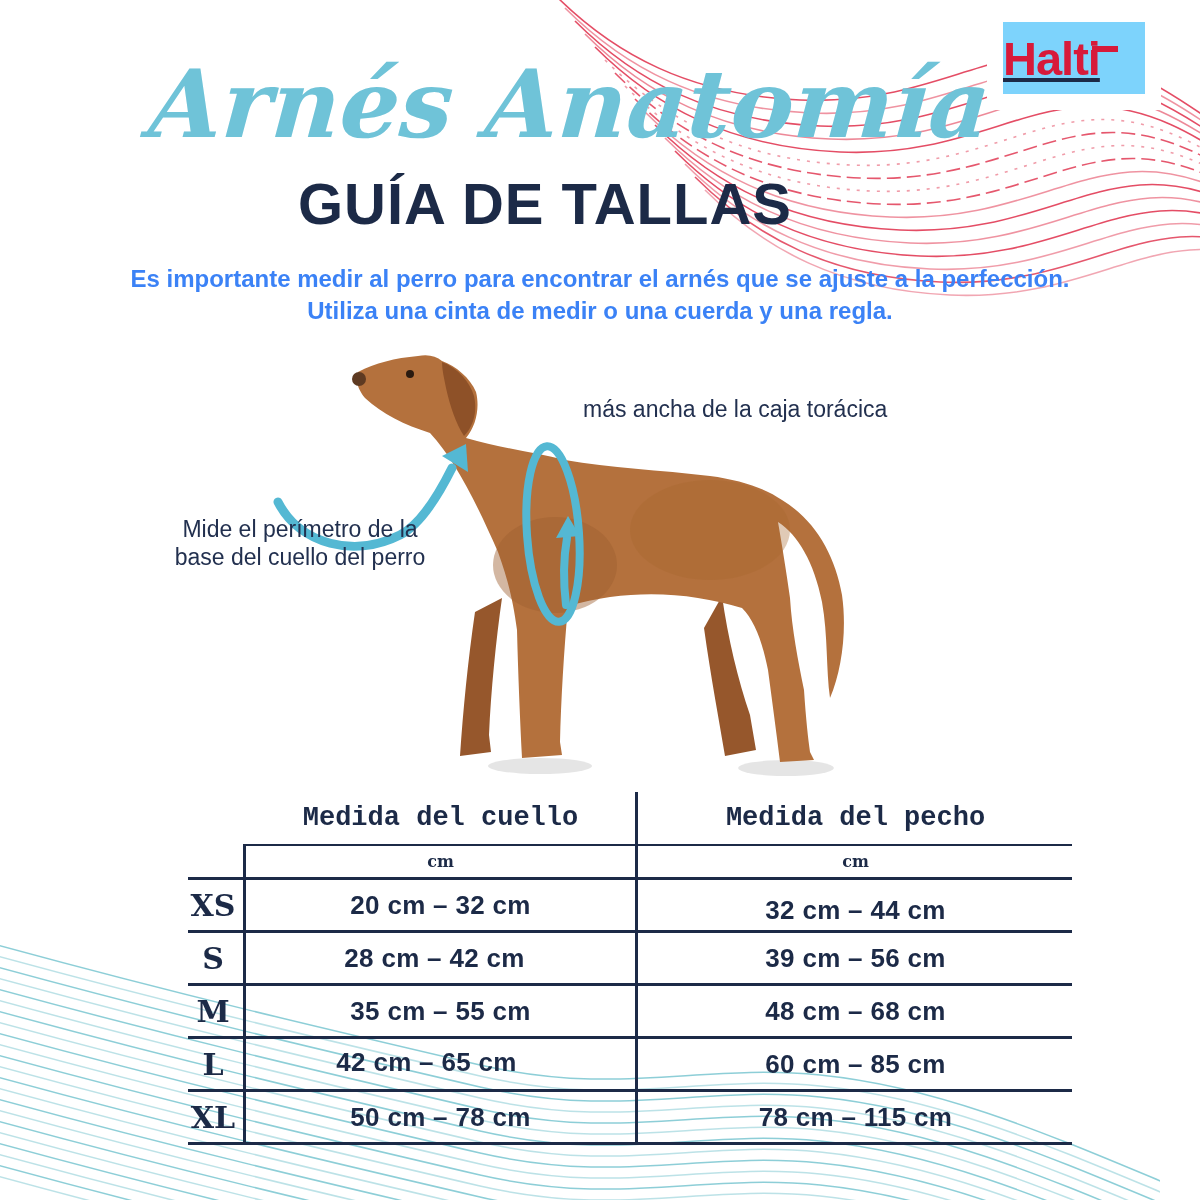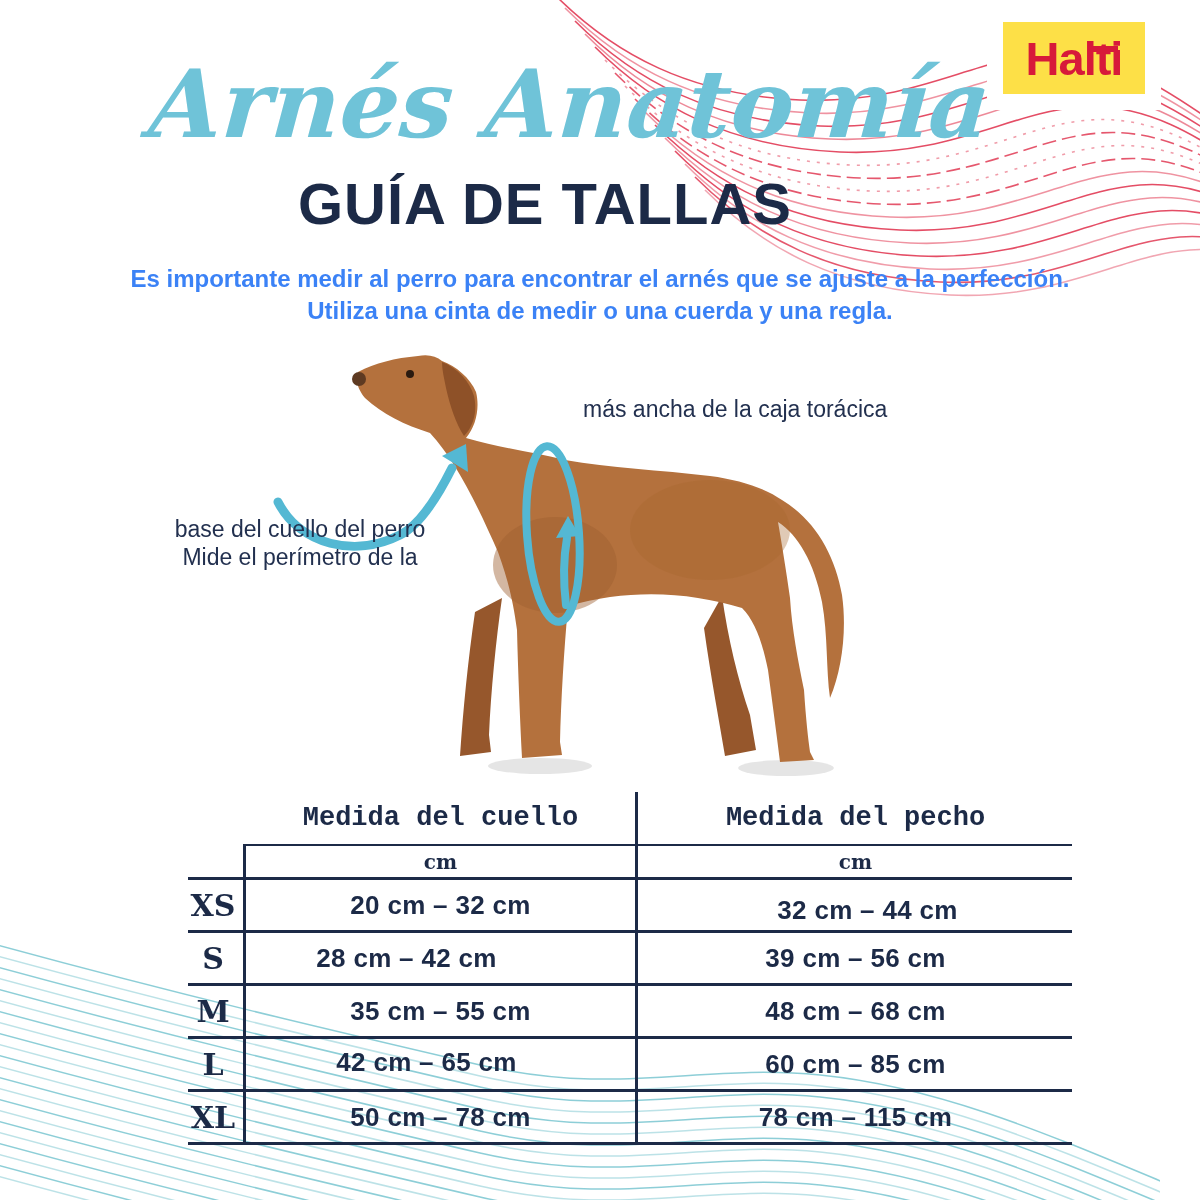--- a/index.html
+++ b/index.html
@@ -6,22 +6,23 @@
   .canvas{
     position:relative; width:1200px; height:1200px; background:#ffffff;
     overflow:hidden; font-family:"Liberation Sans", sans-serif; color:#1c2a47;
   }
   .abs{position:absolute;}
   
   .waves{position:absolute; pointer-events:none;}
   
   .logo-box{
     position:absolute; top:22px; right:55px; width:142px; height:72px;
-    background:#fde047; box-shadow:0 0 0 16px #fff; display:flex; align-items:center; justify-content:center;
+    background:#7dd3fc; box-shadow:0 0 0 16px #fff; display:flex; align-items:center; 
     z-index:5;
+    text-decoration:underline;
   }
   .logo-text{
     font-family:"Liberation Sans", sans-serif; font-weight:bold; font-size:47px;
     color:#d71a3a; letter-spacing:-1px; position:relative;
   }
   .logo-bar{position:absolute; left:63%; top:34%; width:26px; height:6px; background:#d71a3a;}
   
   .script-title{
     position:absolute; top:40px; left:0; width:1140px; text-align:center;
     font-family:"DejaVu Serif", serif; font-style:italic; font-weight:bold;
@@ -39,21 +40,21 @@
     font-weight:bold; font-size:24px; line-height:32px; color:#3b82f6;
   }
   
   .note{position:absolute; font-size:23px; line-height:28px; color:#22304f;}
   .note-chest{left:583px; top:395px; width:320px; text-align:left;}
   .note-neck{left:160px; top:515px; width:280px; text-align:center;}
   
   .tline{position:absolute; background:#1c2a47;}
   .cell{position:absolute; display:flex; align-items:center; justify-content:center;}
   .th{font-family:Liberation Mono, monospace; font-weight:bold; font-size:27px;}
-  .unit{font-family:"DejaVu Serif", serif; font-weight:bold; font-size:20px;}
+  .unit{font-family:"DejaVu Serif", serif; font-weight:bold; font-size:16px;}
   .size-label{font-family:"DejaVu Serif", serif; font-weight:bold; font-size:30px;}
   .val{font-weight:bold; font-size:26px; letter-spacing:0.3px;}
   .ztable{z-index:3;}
 </style>
 </head>
 <body>
 
 <div class="canvas">
 
   <svg class="waves" style="top:0; left:520px; width:680px; height:340px;" viewBox="0 0 680 340">
@@ -175,22 +176,22 @@
       <ellipse cx="283" cy="204" rx="26" ry="88" transform="rotate(-4 283 204)"></ellipse>
       <path d="M 296,275 C 293,250 294,225 297,208"></path>
       <polygon points="298,186 286,208 310,206" fill="#54b8d3" stroke="none"></polygon>
     </g>
   </svg>
 
   <div class="note note-chest">
     <div>más ancha de la caja torácica</div>
   </div>
   <div class="note note-neck">
+    <div>Mide el perímetro de la</div>
     <div>base del cuello del perro</div>
-    <div>Mide el perímetro de la</div>
   </div>
 
   <div>
 
     <div class="tline ztable" style="left:635px; top:792px; width:3px; height:353px;"></div>
     <div class="tline ztable" style="left:243px; top:844px; width:3px; height:301px;"></div>
 
     <div class="tline ztable" style="left:243px; top:844px; width:829px; height:2px;"></div>
     <div class="tline ztable" style="left:188px; top:877px; width:884px; height:3px;"></div>
     <div class="tline ztable" style="left:188px; top:930px; width:884px; height:3px;"></div>
@@ -200,24 +201,24 @@
     <div class="tline ztable" style="left:188px; top:1142px; width:884px; height:3px;"></div>
 
     <div class="cell th ztable" style="left:246px; top:796px; width:389px; height:44px;">Medida del cuello</div>
     <div class="cell th ztable" style="left:639px; top:796px; width:433px; height:44px;">Medida del pecho</div>
 
     <div class="cell unit ztable" style="left:246px; top:846px; width:389px; height:31px;">cm</div>
     <div class="cell unit ztable" style="left:639px; top:846px; width:433px; height:31px;">cm</div>
 
     <div class="cell size-label ztable" style="left:183px; top:880px; width:60px; height:50px;">XS</div>
     <div class="cell val ztable" style="left:246px; top:880px; width:389px; height:50px;">20 cm – 32 cm</div>
-    <div class="cell val ztable" style="left:639px; top:880px; width:433px; height:60px;padding-left:12px;">32 cm – 44 cm</div>
+    <div class="cell val ztable" style="left:639px; top:880px; width:433px; height:60px;">32 cm – 44 cm</div>
 
     <div class="cell size-label ztable" style="left:183px; top:933px; width:60px; height:50px;">S</div>
-    <div class="cell val ztable" style="left:246px; top:933px; width:321px; height:50px;">28 cm – 42 cm</div>
+    <div class="cell val ztable" style="left:246px; top:933px; width:321px; height:50px;padding-left:28px;">28 cm – 42 cm</div>
     <div class="cell val ztable" style="left:639px; top:933px; width:433px; height:50px;">39 cm – 56 cm</div>
 
     <div class="cell size-label ztable" style="left:183px; top:986px; width:60px; height:50px;">M</div>
     <div class="cell val ztable" style="left:246px; top:986px; width:389px; height:50px;">35 cm – 55 cm</div>
     <div class="cell val ztable" style="left:639px; top:986px; width:433px; height:50px;">48 cm – 68 cm</div>
 
     <div class="cell size-label ztable" style="left:183px; top:1039px; width:60px; height:50px;">L</div>
     <div class="cell val ztable" style="left:232px; top:1039px; width:389px; height:46px;">42 cm – 65 cm</div>
     <div class="cell val ztable" style="left:639px; top:1039px; width:433px; height:50px;">60 cm – 85 cm</div>
 

